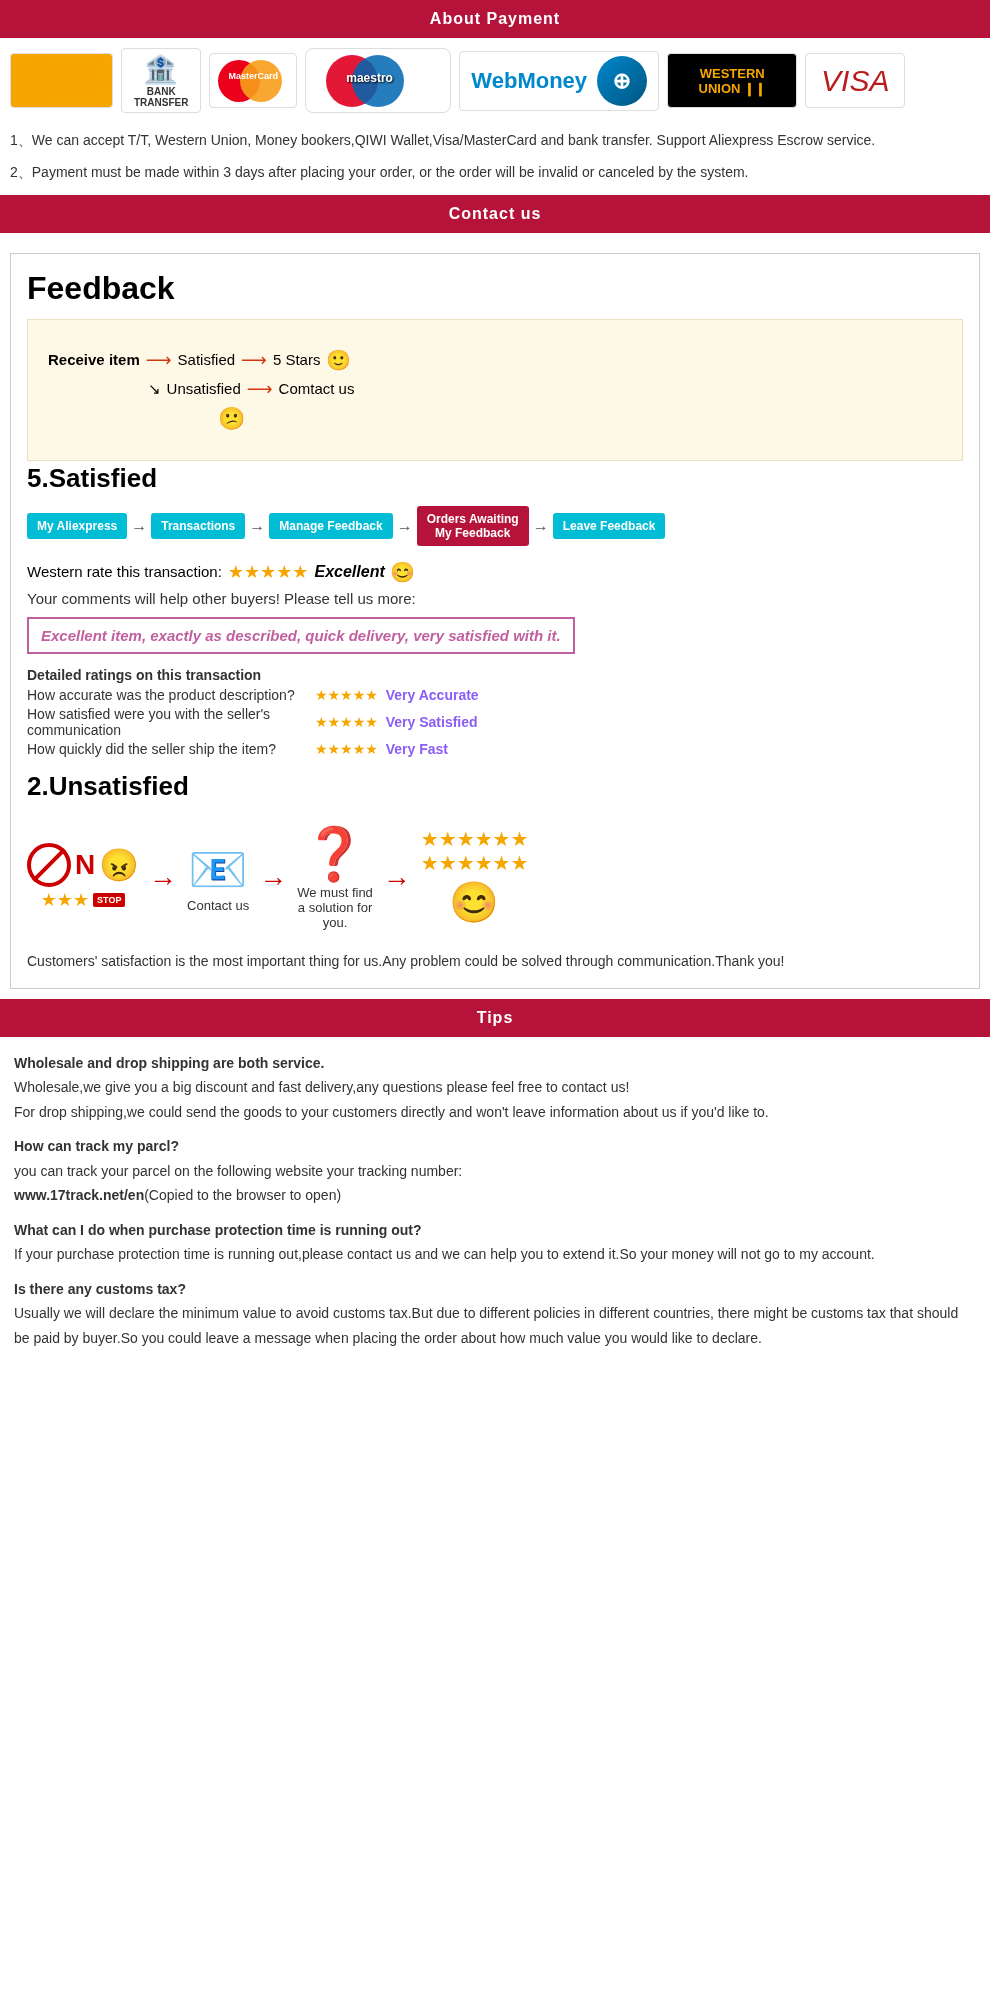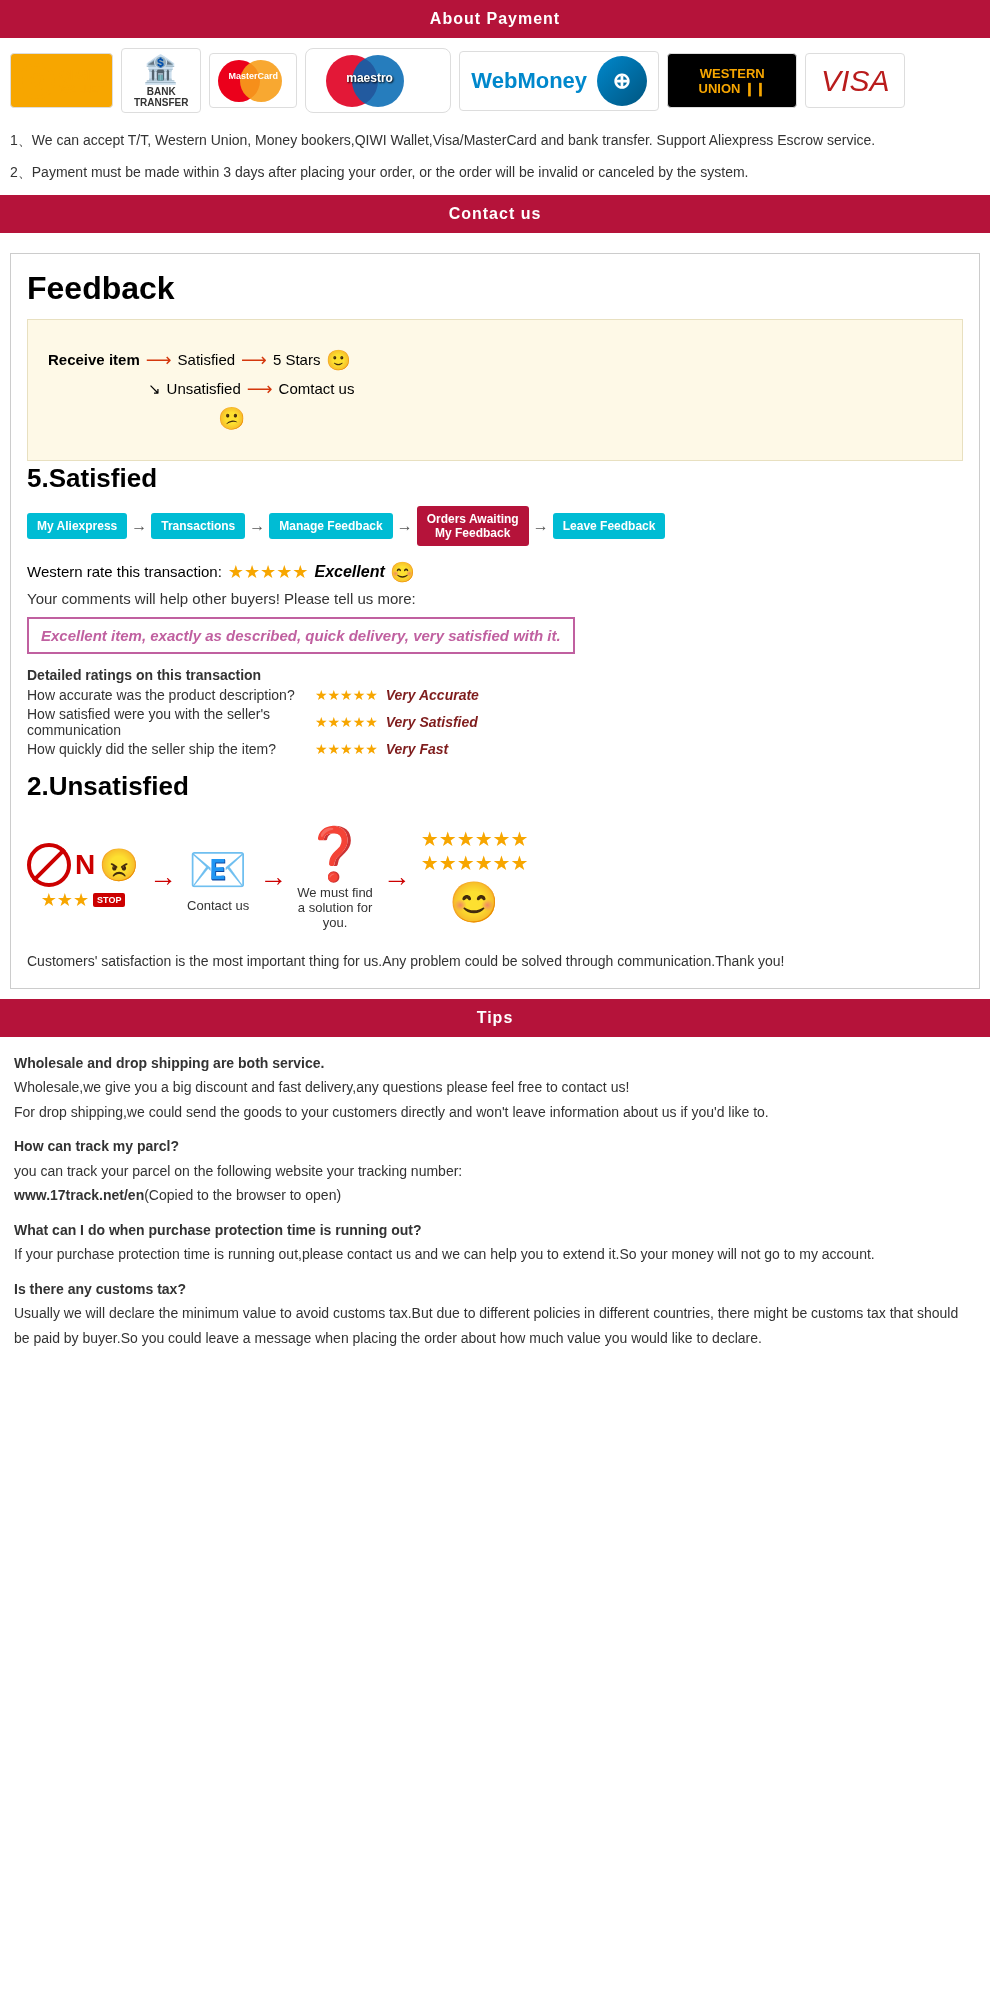--- a/index.html
+++ b/index.html
@@ -77,21 +77,21 @@
       color: #c060a0;
       display: inline-block;
       margin-bottom: 13px;
     }
 
     .ratings-table { font-size: 14px; color: #333; }
     .ratings-table .header { font-weight: bold; margin-bottom: 4px; }
     .rating-row { display: flex; align-items: center; gap: 8px; margin-bottom: 3px; }
     .rating-label { flex: 0 0 280px; }
     .rating-stars { color: #f7a600; font-size: 14px; }
-    .rating-desc { font-weight: bold; font-style: italic; color: #7f1d1d; font-size: 14px; }
+    .rating-desc { font-weight: bold; color: #8b5cf6; font-size: 14px; }
 
     
     .unsatisfied-title { font-size: 26px; font-weight: bold; margin: 14px 0 12px; color: #000; }
     .unsat-flow { display: flex; align-items: center; justify-content: flex-start; gap: 10px; padding: 10px 0; }
     .unsat-step { display: flex; flex-direction: column; align-items: center; text-align: center; font-size: 13px; }
     .unsat-arrow { font-size: 28px; color: #c00; }
     .unsat-text { font-size: 13px; color: #333; }
     .satisfaction-text { font-size: 14px; color: #333; line-height: 1.6; margin-top: 10px; }
 
     

